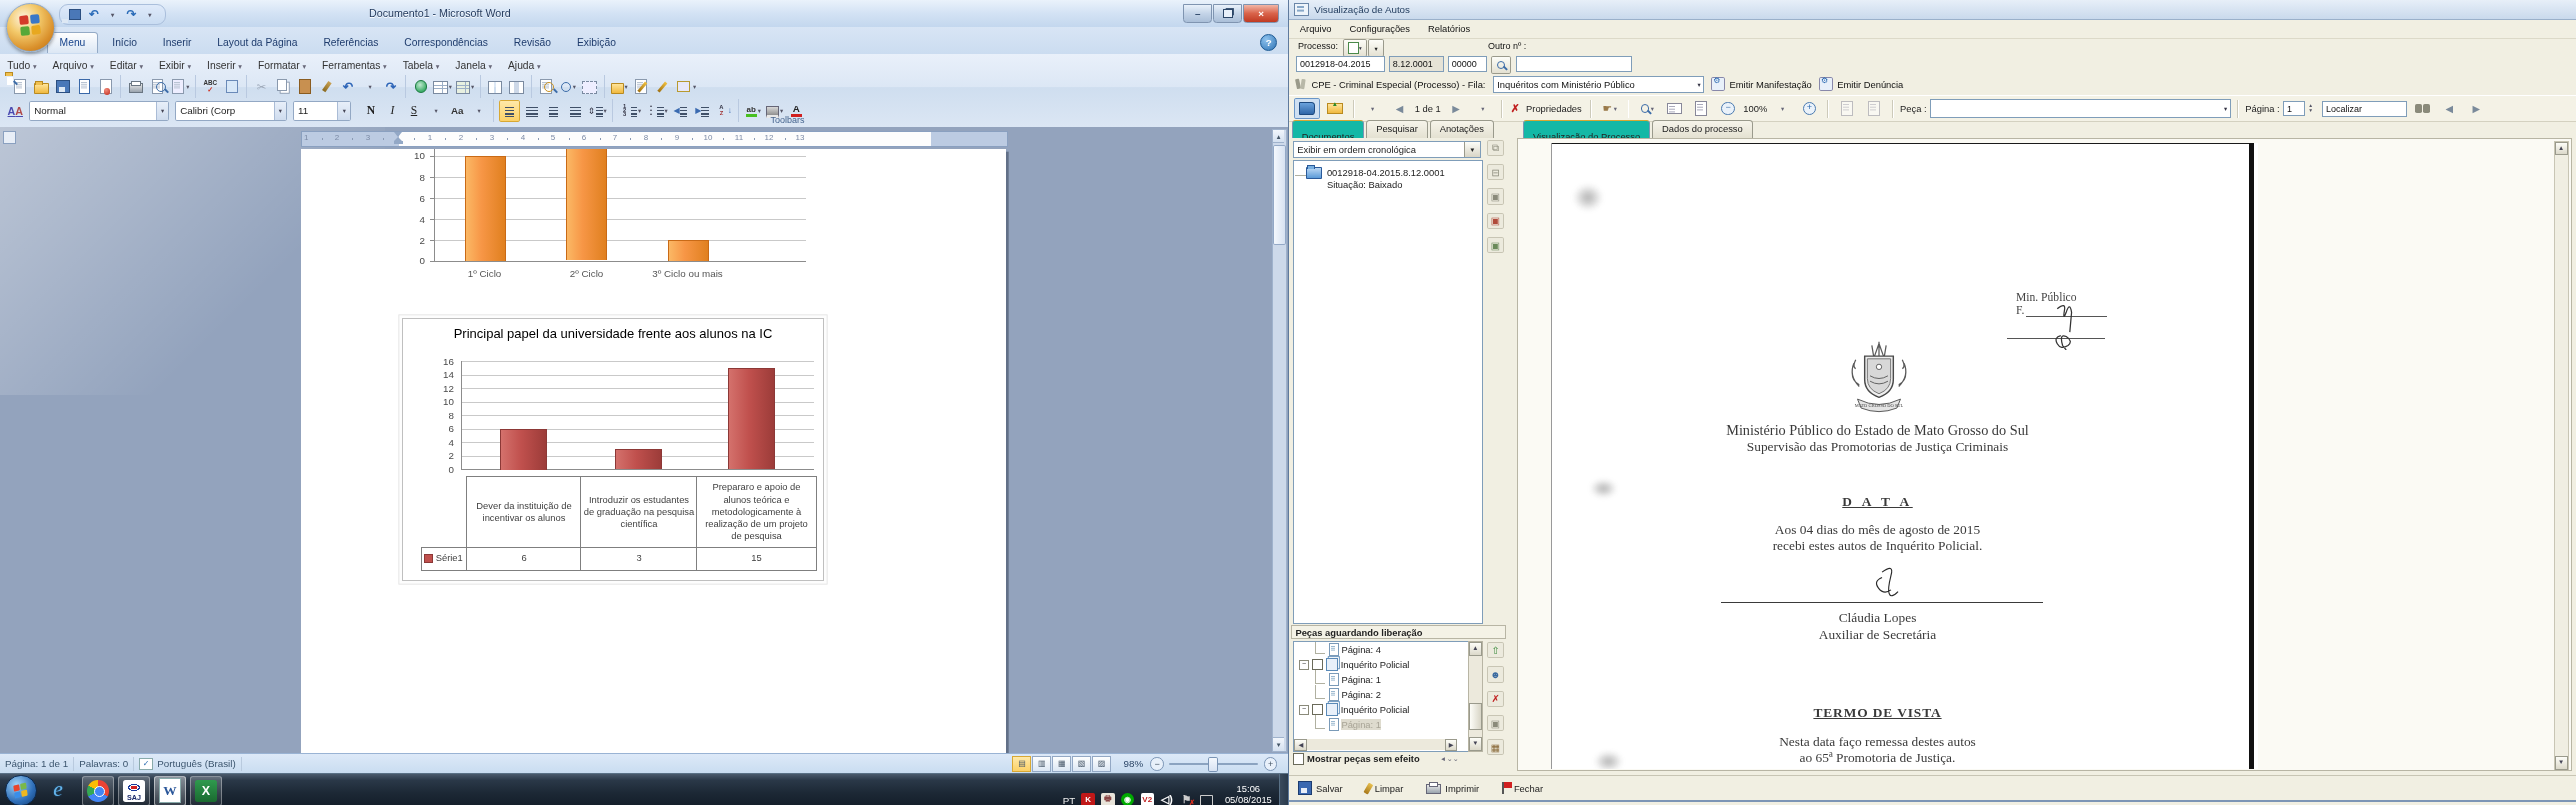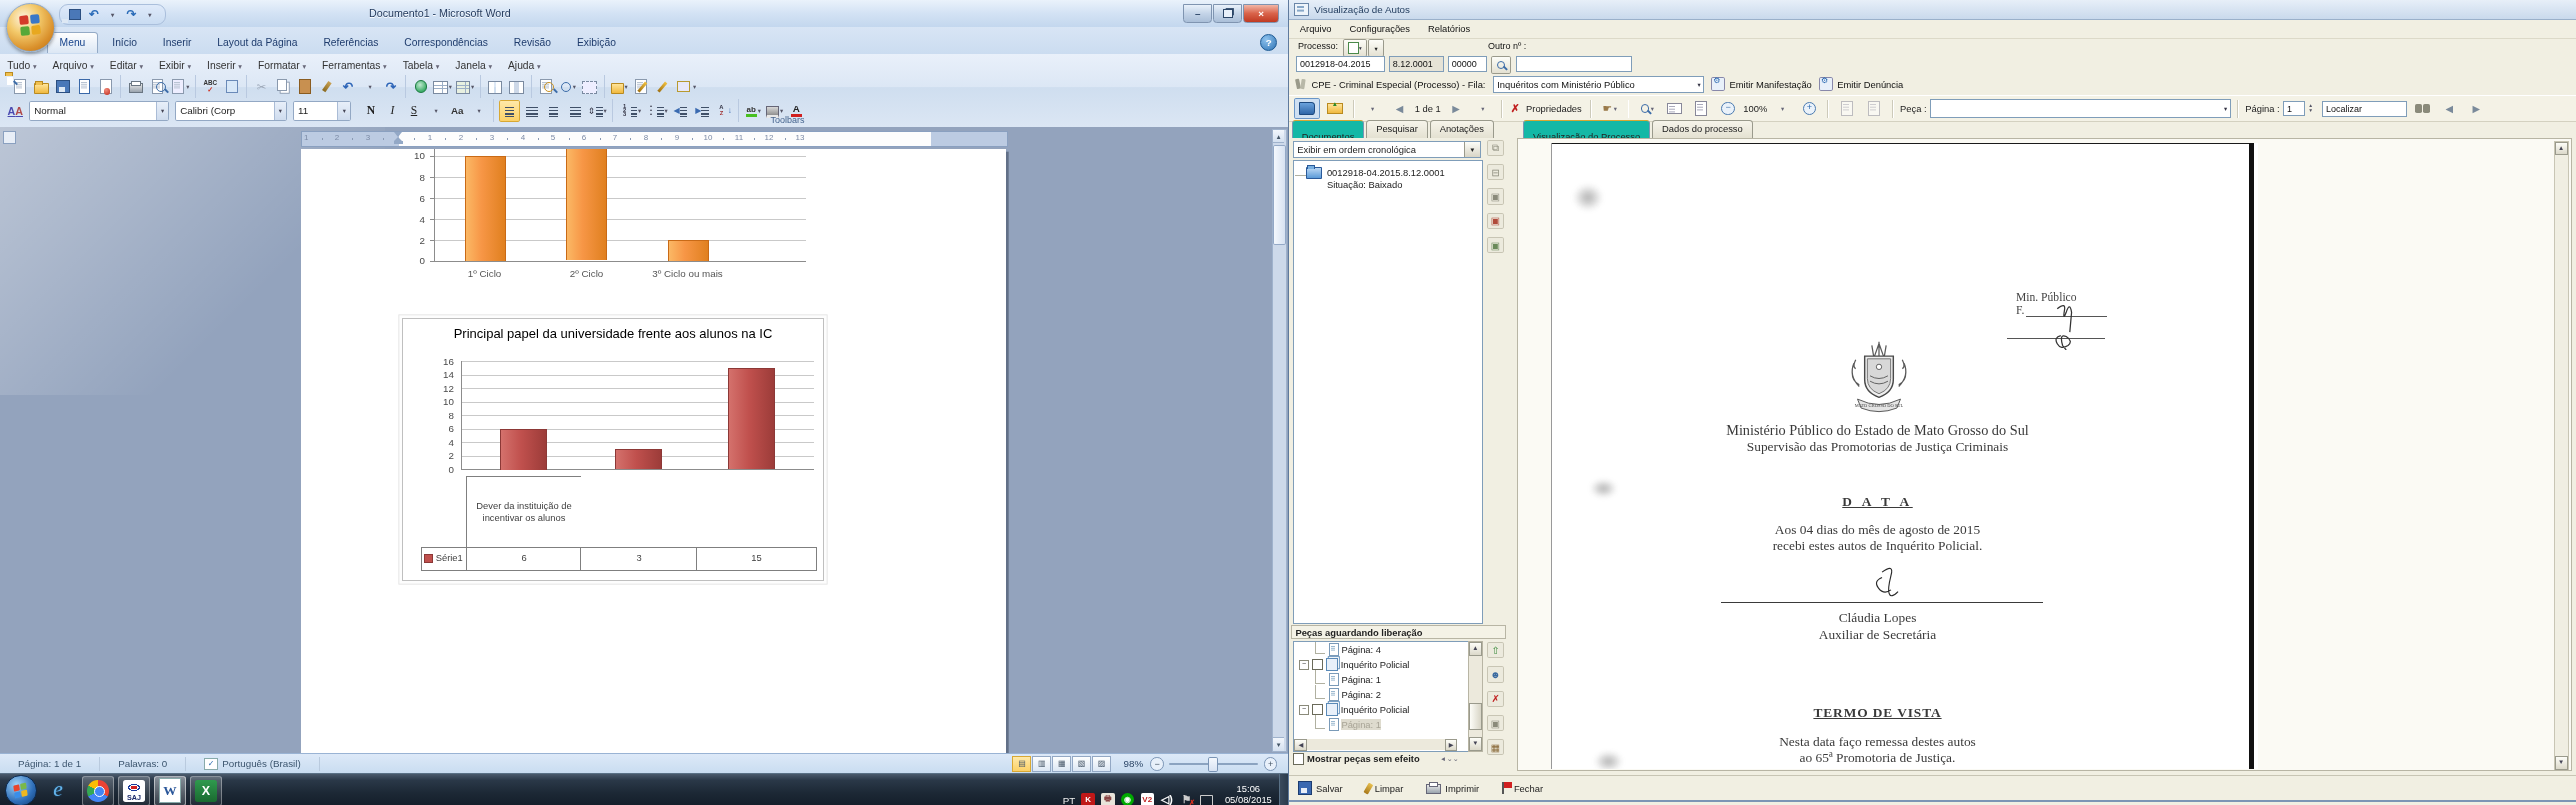--- a/index.html
+++ b/index.html
@@ -114,21 +114,21 @@
   .c1lab{position:absolute;font-size:9.8px;color:#555;text-align:center}
   .chart2{position:absolute;left:101px;top:169px;width:420px;height:261px;background:#fff;border:0.9px solid #bfbfbf;box-shadow:0 0 0 2.7px #fdfdfd,0 0 0 3.6px #e3e3e3}
   .c2title{position:absolute;left:0;top:7.2px;width:100%;text-align:center;font-size:13px;font-weight:normal;color:#000}
   .c2cell{position:absolute;border-left:0.9px solid #7f7f7f;border-top:0.9px solid #7f7f7f;box-sizing:border-box;
      font-size:9.4px;color:#3f3f3f;text-align:center;display:flex;align-items:center;justify-content:center;line-height:1.3;padding:1.8px}
   .legsq{width:7.2px;height:7.2px;background:#c0504d;border:0.9px solid #8c3836;display:inline-block;margin-right:2.7px}
 
   
   .wstatus{position:absolute;left:0;top:753px;width:1288px;height:19.7px;
      background:linear-gradient(#dde9f8,#c8dcf0);border-top:0.9px solid #99b3d4;display:flex;align-items:center;font-size:9.8px;color:#3c556e}
-  .wstat-seg{padding:0 18px;border-right:0.9px solid #b9cade;height:13.4px;display:flex;align-items:center;gap:4.5px}
+  .wstat-seg{padding:0 5px;border-right:0.9px solid #b9cade;height:13.4px;display:flex;align-items:center;gap:4.5px}
   .viewbtn{width:17px;height:14.3px;border:0.9px solid #93a8c4;background:linear-gradient(#fdfefe,#dce7f4);margin-left:0.9px;
      display:flex;align-items:center;justify-content:center;font-size:8px;color:#456}
   .viewbtn.on{background:linear-gradient(#ffe9a8,#fcd167);border-color:#d8a833}
   .taskbar{position:absolute;left:0;top:773px;width:1288px;height:32px;
      background:linear-gradient(#4a5a6c,#2a3848 20%,#1c2835 60%,#141e2a);border-top:0.9px solid #5a7186}
   .tb-icon{position:absolute;top:1.8px;width:30px;height:28px;display:flex;align-items:center;justify-content:center;border-radius:2.7px}
   .tb-run{border:0.9px solid rgba(255,255,255,.35);background:linear-gradient(rgba(255,255,255,.22),rgba(255,255,255,.06))}
   .tb-active{border:0.9px solid rgba(255,255,255,.5);background:linear-gradient(rgba(255,255,255,.42),rgba(255,255,255,.15))}
   .startorb{position:absolute;left:5.4px;top:0.9px;width:29.5px;height:29.5px;border-radius:50%;
      background:radial-gradient(circle at 35% 30%,#9fd4f8,#2e6eb8 60%,#123a6e);border:0.9px solid #0c2a50;display:flex;align-items:center;justify-content:center}
@@ -565,20 +565,22 @@
           <div class="bar-o" style="left: 367px; top: 91px; width: 41px; height: 21px;"></div>
         </div>
       <div class="c1lab" style="left:130px;top:119px;width:107px">1º Ciclo</div>
       <div class="c1lab" style="left:232px;top:119px;width:107px">2º Ciclo</div>
       <div class="c1lab" style="left:315px;top:119px;width:143px">3º Ciclo ou mais</div>
 
       <div class="chart2" id="chart2">
         <div class="c2title">Principal papel da universidade frente aos alunos na IC</div>
 
         <div class="c2cell" style="left:63px;top:157px;width:115px;height:72px">Dever da instituição de incentivar os alunos</div>
+        <div class="c2cell" style="left:177px;top:157px;width:117px;height:72px">Introduzir os estudantes de graduação na pesquisa científica</div>
+        <div class="c2cell" style="left:293px;top:157px;width:121px;height:72px;border-right:0.9px solid #7f7f7f">Prepararo e apoio de alunos teórica e metodologicamente à realização de um projeto de pesquisa</div>
 
         <div class="c2cell" style="left:18px;top:228px;width:46px;height:24px;border-bottom:0.9px solid #7f7f7f;justify-content:flex-start">
             <span class="legsq"></span>
             <span>Série1</span>
           </div>
         <div class="c2cell" style="left:63px;top:228px;width:115px;height:24px;border-bottom:0.9px solid #7f7f7f">6</div>
         <div class="c2cell" style="left:177px;top:228px;width:117px;height:24px;border-bottom:0.9px solid #7f7f7f">3</div>
         <div class="c2cell" style="left:293px;top:228px;width:121px;height:24px;border-bottom:0.9px solid #7f7f7f;border-right:0.9px solid #7f7f7f">15</div>
       <div class="gline zero" style="left: 58px; top: 150px; width: 353px;"></div>
           <div class="ytick" style="left: 24px; top: 145px;">0</div>

